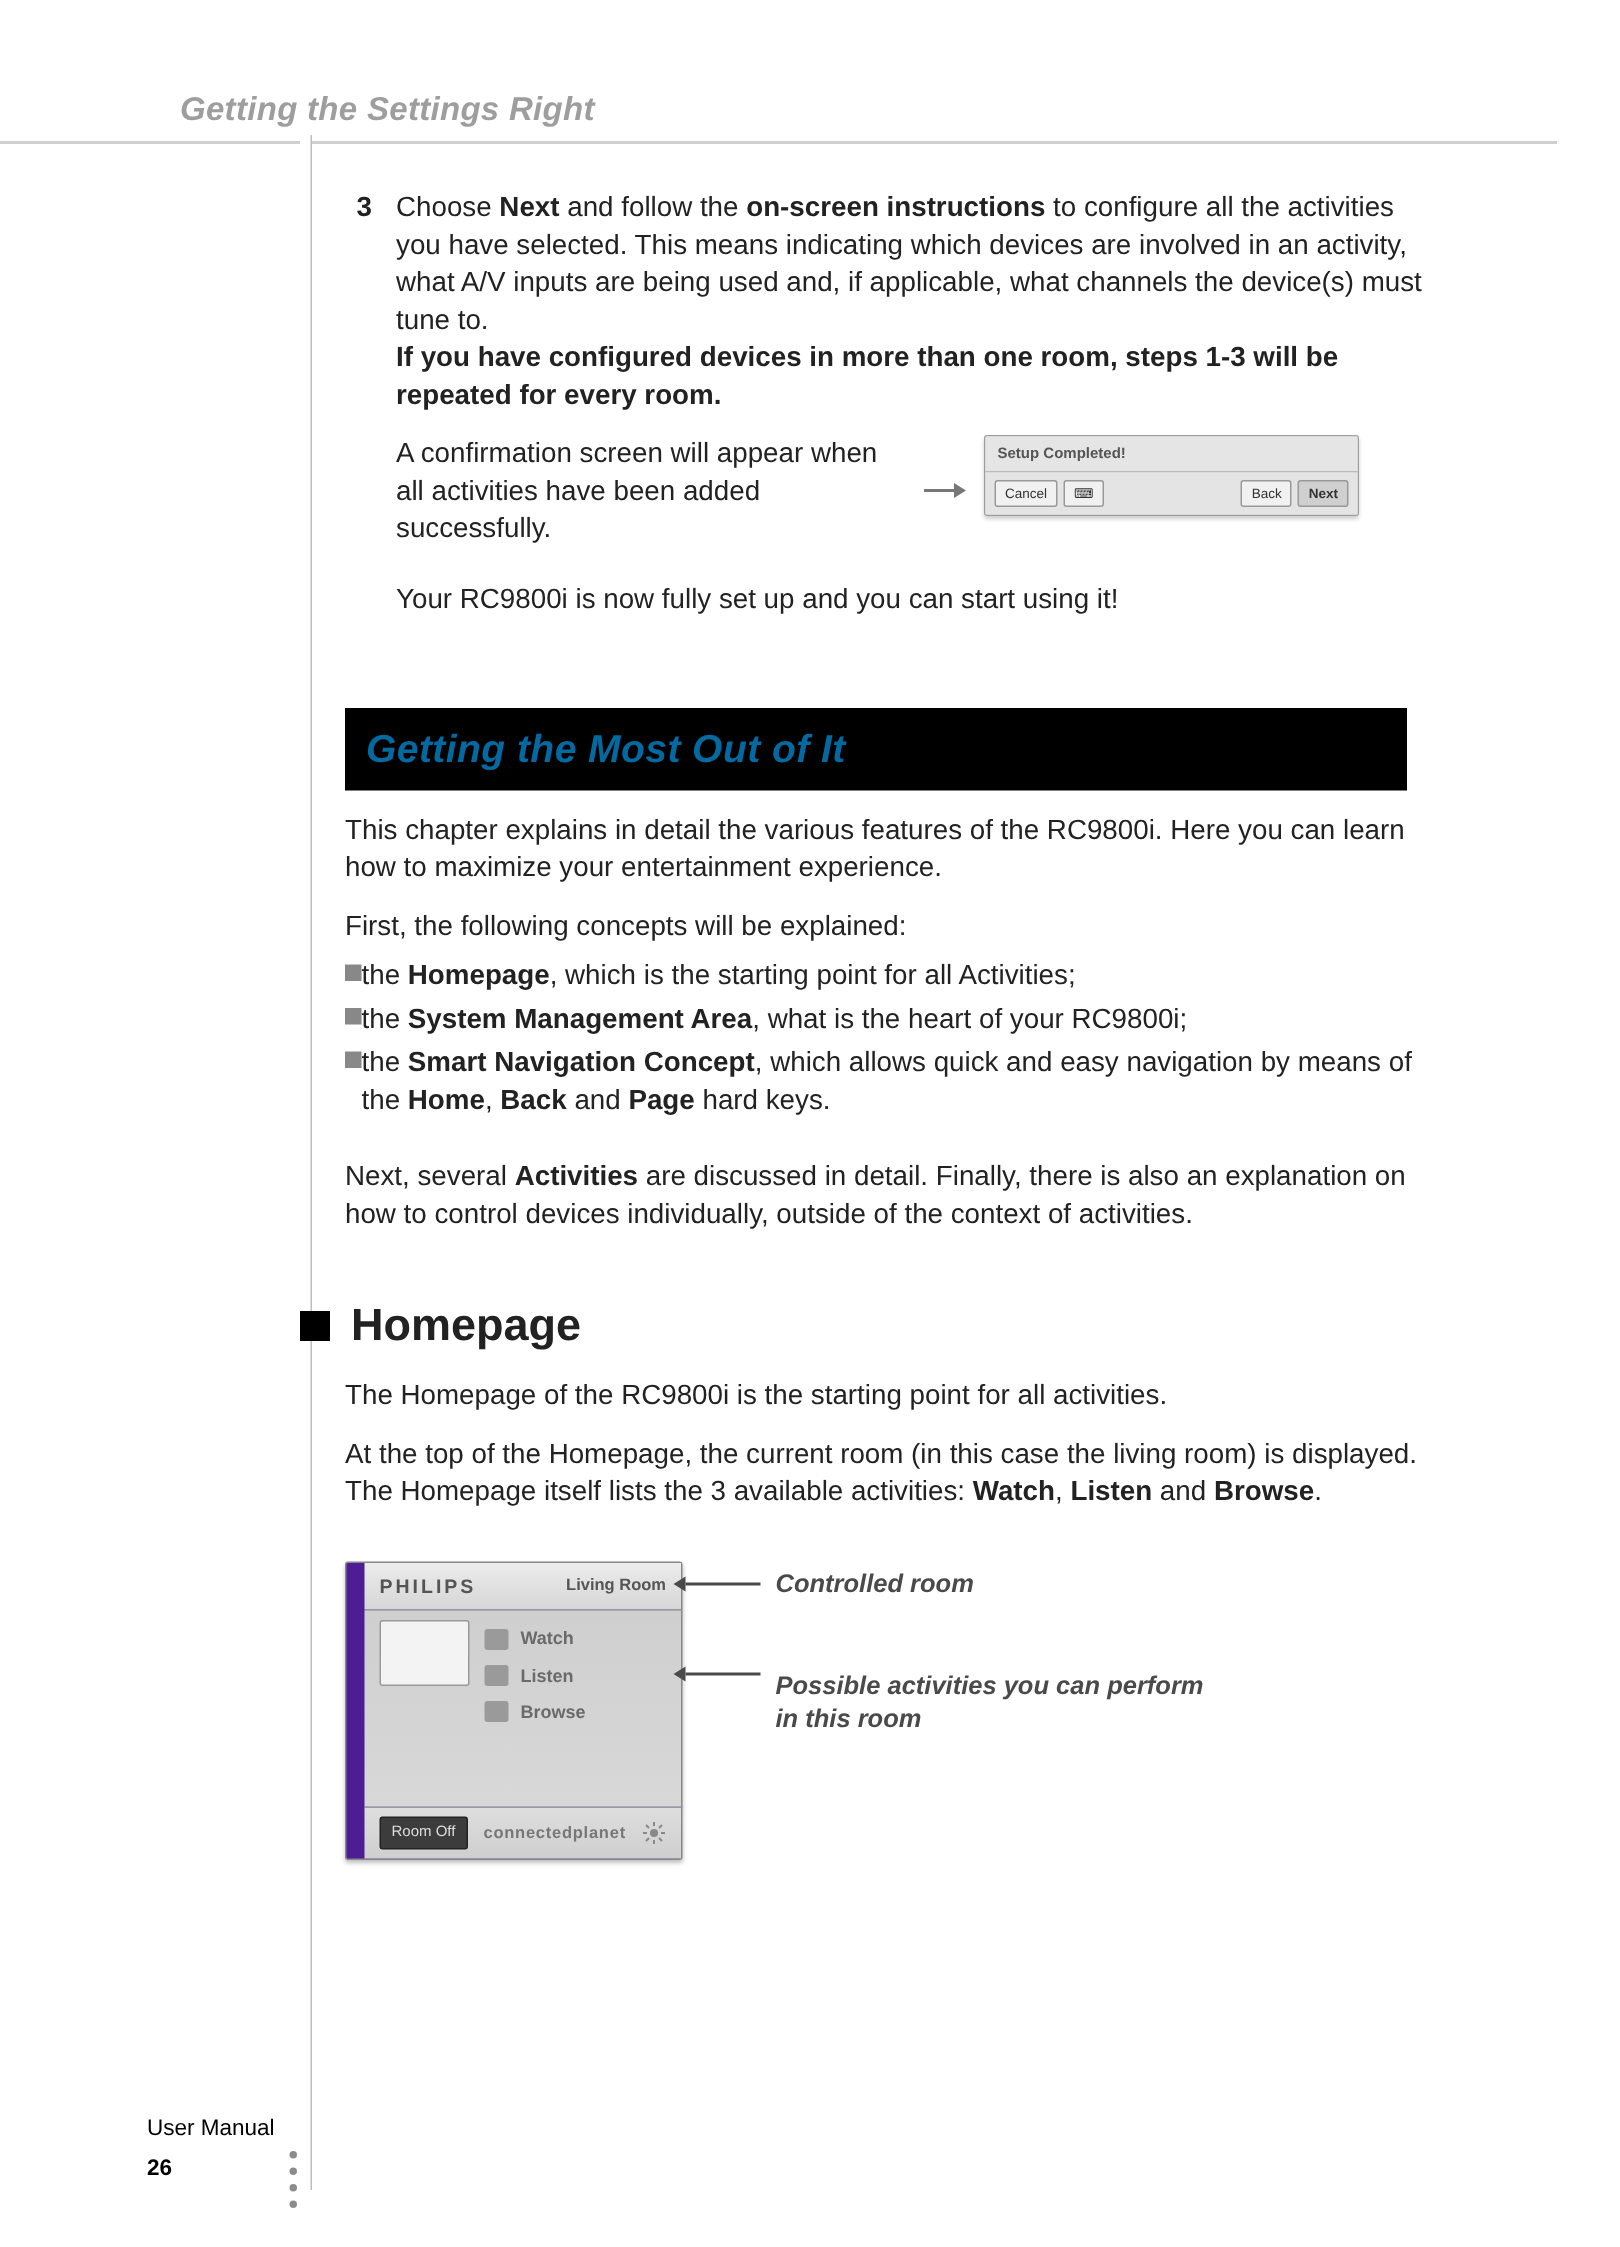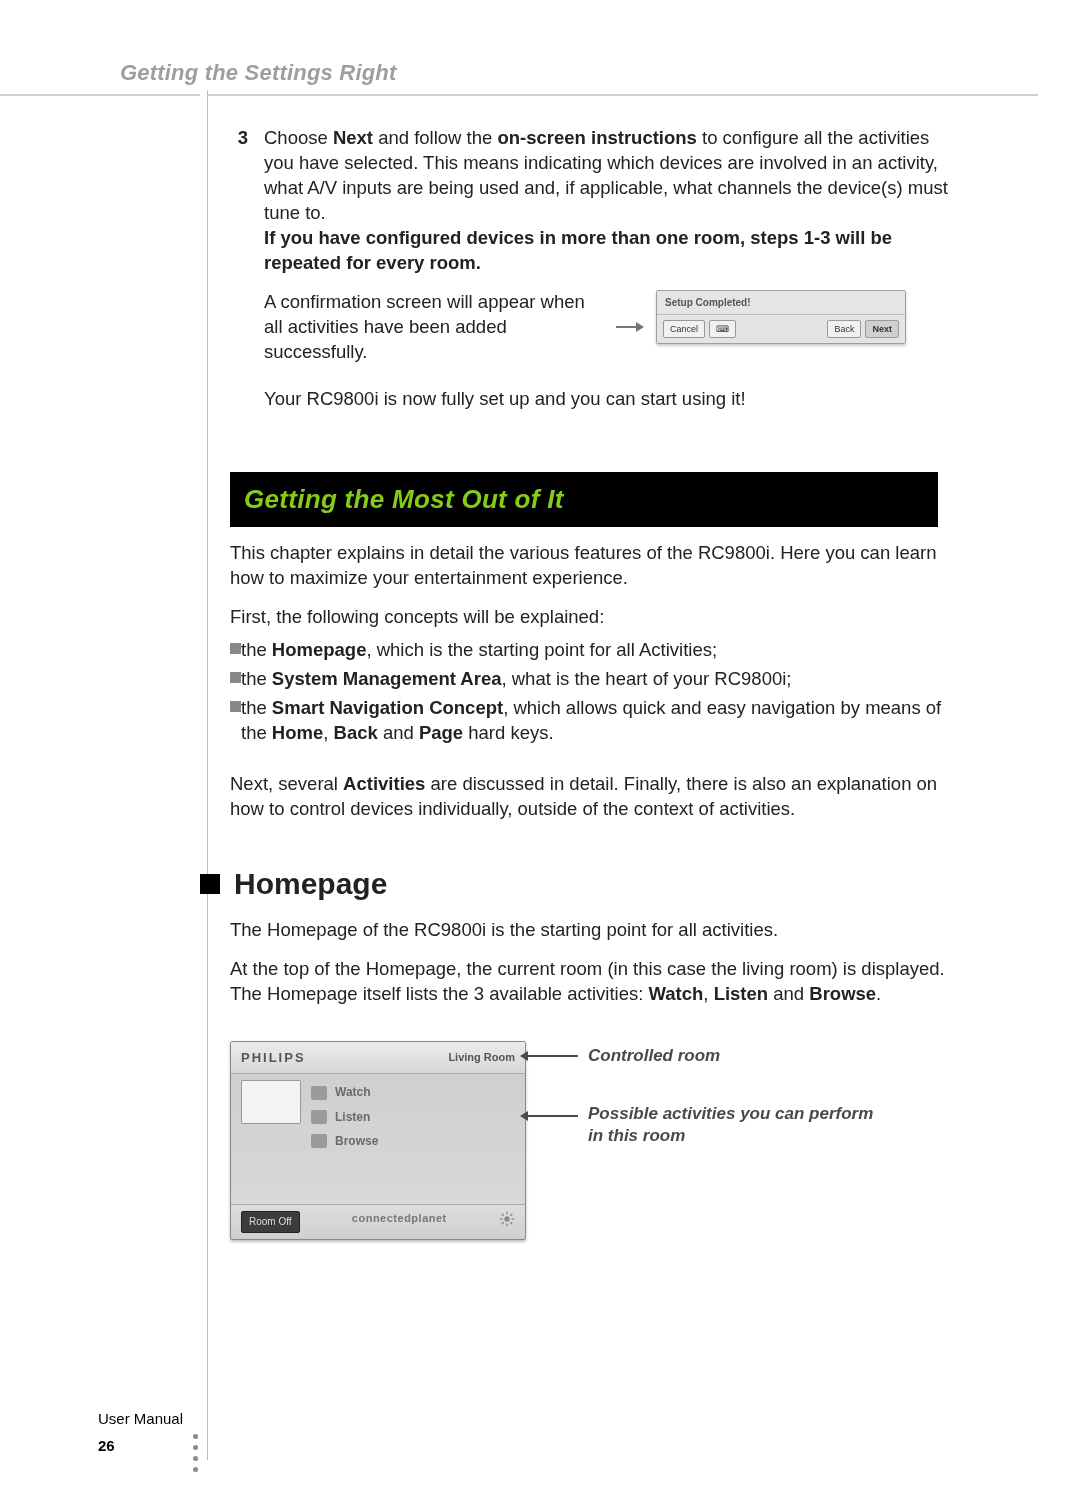--- a/index.html
+++ b/index.html
@@ -123,21 +123,21 @@
   .after-shot {
     margin-left: 34px;
     margin-top: 22px;
   }
 
   .chapter-bar {
     margin-top: 60px;
     margin-left: 0;
     margin-right: 20px;
     background: #000;
-    color: #84cc16;
+    color: #0369a1;
     padding: 10px 14px;
     font-size: 26px;
     font-weight: 700;
     font-style: italic;
     letter-spacing: .3px;
   }
 
   .p { margin-top: 14px; }
   .list { margin-top: 8px; margin-left: 0; }
   .li {
@@ -158,26 +158,26 @@
   }
   .section-title {
     font-size: 30px; font-weight: 700;
   }
 
   
   .home-row {
     display: flex; gap: 12px; margin-top: 34px;
   }
   .home-shot {
-    width: 296px; flex: none;
+    width: 225px; flex: none;
     border: 1px solid #888;
-    background: #15803d;
+    background: #4c1d95;
     border-radius: 2px;
     box-shadow: 0 2px 3px rgba(0,0,0,.25);
-    font-size: 11px; color: #444;
+    font-size: 11px; color: #444; padding-left: 12px;
   }
   .hs-top {
     display: flex; justify-content: space-between; align-items: center;
     padding: 7px 10px;
     background: linear-gradient(#ececec,#d6d6d6);
     border-bottom: 1px solid #aaa;
   }
   .hs-brand { font-weight: 800; letter-spacing: 2px; font-size: 13px; color:#555; }
   .hs-room { font-size: 11px; color:#555; font-weight:700; }
   .hs-body {
@@ -191,21 +191,21 @@
   }
   .hs-body-inner { position:relative; height:100%; }
   .hs-acts {
     position:absolute; left:70px; top:4px;
     display:flex; flex-direction:column; gap:8px;
     font-weight:700; font-size:12px; color:#6a6a6a;
   }
   .hs-act { display:flex; align-items:center; gap:8px; }
   .hs-ico { width:16px; height:14px; background:#9a9a9a; border-radius:2px; }
   .hs-foot {
-    display:flex; justify-content:space-between; align-items:flex-start;
+    display:flex; justify-content:space-between; align-items:center;
     padding:6px 10px; border-top:1px solid #aaa;
     background:linear-gradient(#dedede,#cfcfcf);
     font-size:11px; color:#666;
   }
   .hs-roomoff {
     background:#3c3c3c; color:#ddd; font-size:10px;
     padding:3px 7px; border-radius:2px; border:1px solid #222;
   }
   .hs-cp { color:#777; font-weight:700; letter-spacing:.5px; }
   .hs-gear {
@@ -368,21 +368,21 @@
               </svg>
           </span>
         </div>
       </div>
 
       <div class="callouts">
         <div class="lead-arrow" style="top:14px; left:-10px; width:50px;"></div>
         <div class="callout" style="top:4px; left:50px;text-align:right;">Controlled room</div>
 
         <div class="lead-arrow" style="top:74px; left:-10px; width:50px;"></div>
-        <div class="callout" style="top:62px; left:50px;">Possible activities you can perform in this room</div>
+        <div class="callout" style="top:72px; left:50px;">Possible activities you can perform in this room</div>
 
       </div>
     </div>
 
   </div>
 </div>
 
 <div class="footer-block">
   <div class="footer-title">User Manual</div>
   <div class="footer-page">26</div>

